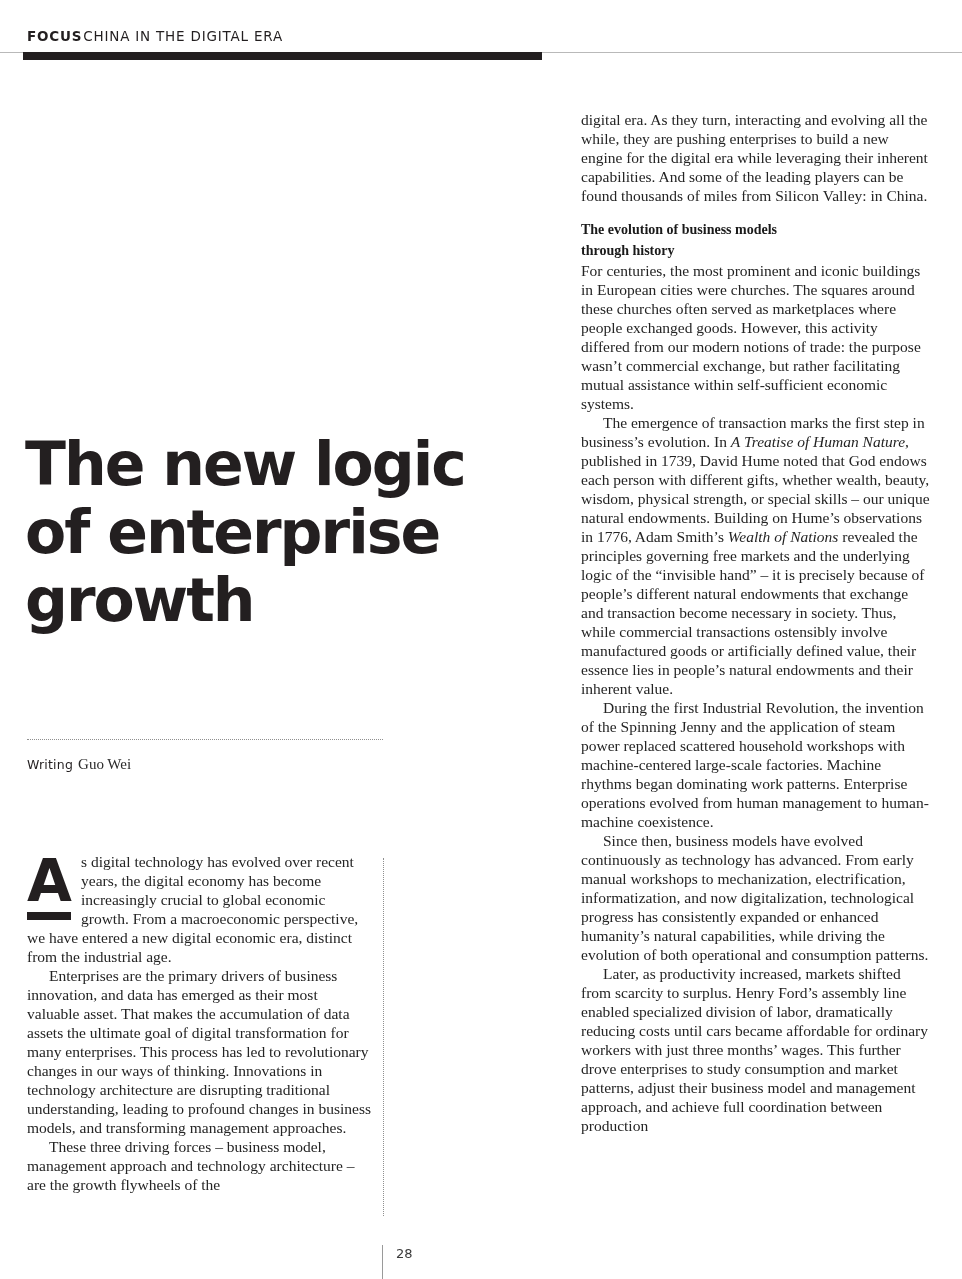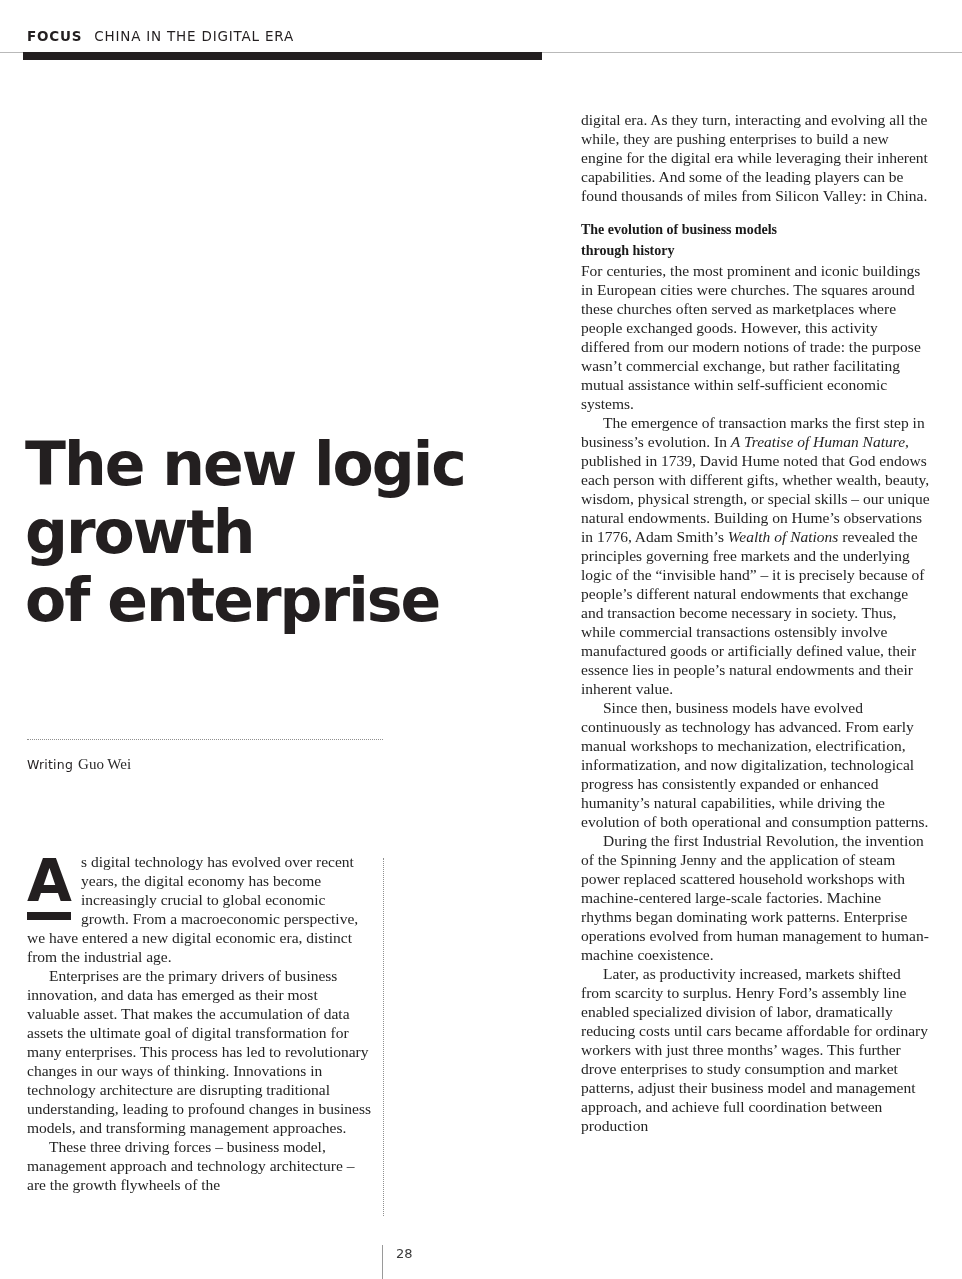--- a/index.html
+++ b/index.html
@@ -9,21 +9,21 @@
     background:#ffffff; overflow:hidden;
     font-family:"Liberation Serif", serif; color:#242424;
   }
   
   .kicker {
     position:absolute; left:27px; top:28px;
     font-family:"DejaVu Sans", sans-serif; font-size:13.5px;
     letter-spacing:0.8px; color:#231f20; white-space:nowrap;
   }
   .kicker-bold { font-weight:700; }
-  .kicker-rest { font-weight:400; margin-left:12px; }
+  .kicker-rest { font-weight:400; margin-left:1px; }
   .rule-thin {
     position:absolute; left:0; top:52px; width:962px; height:1px;
     background:#b9b9b9;
   }
   .rule-thick {
     position:absolute; left:23px; top:52px; width:519px; height:8px;
     background:#231f20;
   }
   
   .title {
@@ -94,22 +94,22 @@
 <div class="page">
 
   <div class="kicker">
     <span class="kicker-bold">FOCUS</span><span class="kicker-rest">CHINA IN THE DIGITAL ERA</span>
   </div>
   <div class="rule-thin"></div>
   <div class="rule-thick"></div>
 
   <h1 class="title">
     <span class="tline">The new logic</span>
+    <span class="tline">of enterprise</span>
     <span class="tline">growth</span>
-    <span class="tline">of enterprise</span>
   </h1>
 
 
   <div class="dotted-rule"></div>
 
   <div class="byline">
     <span class="byline-label">Writing</span><span class="byline-author">Guo Wei</span>
   </div>
 
   <div class="col col-left">
@@ -126,21 +126,21 @@
   <div class="col-divider"></div>
 
   <div class="col col-right">
     <p>digital era. As they turn, interacting and evolving all the while, they are pushing enterprises to build a new engine for the digital era while leveraging their inherent capabilities. And some of the leading players can be found thousands of miles from Silicon Valley: in China.</p>
     <h3 class="section-heading">
       <span class="hline">The evolution of business models</span>
       <span class="hline">through history</span>
     </h3>
     <p><span>For centuries, the most prominent and iconic buildings in European cities were churches. The squares around these churches often served as marketplaces where people exchanged goods. However, this activity differed from our modern notions of trade: the purpose wasn’t commercial exchange, but rather facilitating mutual assistance within self-sufficient economic systems.</span></p>
     <p class="indent"><span>The emergence of transaction marks the first step in business’s evolution. In </span><i>A Treatise of Human Nature</i><span>, published in 1739, David Hume noted that God endows each person with different gifts, whether wealth, beauty, wisdom, physical strength, or special skills – our unique natural endowments. Building on Hume’s observations in 1776, Adam Smith’s </span><i>Wealth of Nations</i><span> revealed the principles governing free markets and the underlying logic of the “invisible hand” – it is precisely because of people’s different natural endowments that exchange and transaction become necessary in society. Thus, while commercial transactions ostensibly involve manufactured goods or artificially defined value, their essence lies in people’s natural endowments and their inherent value.</span></p>
+    <p class="indent"><span>During the first Industrial Revolution, the invention of the Spinning Jenny and the application of steam power replaced scattered household workshops with machine-centered large-scale factories. Machine rhythms began dominating work patterns. Enterprise operations evolved from human management to human-machine coexistence.</span></p>
     <p class="indent"><span>Since then, business models have evolved continuously as technology has advanced. From early manual workshops to mechanization, electrification, informatization, and now digitalization, technological progress has consistently expanded or enhanced humanity’s natural capabilities, while driving the evolution of both operational and consumption patterns.</span></p>
-    <p class="indent"><span>During the first Industrial Revolution, the invention of the Spinning Jenny and the application of steam power replaced scattered household workshops with machine-centered large-scale factories. Machine rhythms began dominating work patterns. Enterprise operations evolved from human management to human-machine coexistence.</span></p>
     <p class="indent"><span>Later, as productivity increased, markets shifted from scarcity to surplus. Henry Ford’s assembly line enabled specialized division of labor, dramatically reducing costs until cars became affordable for ordinary workers with just three months’ wages. This further drove enterprises to study consumption and market patterns, adjust their business model and management approach, and achieve full coordination between production</span></p>
   </div>
 
   <div class="footer-tick"></div>
   <div class="page-number">28</div>
 
 </div>
 
 </body></html>

